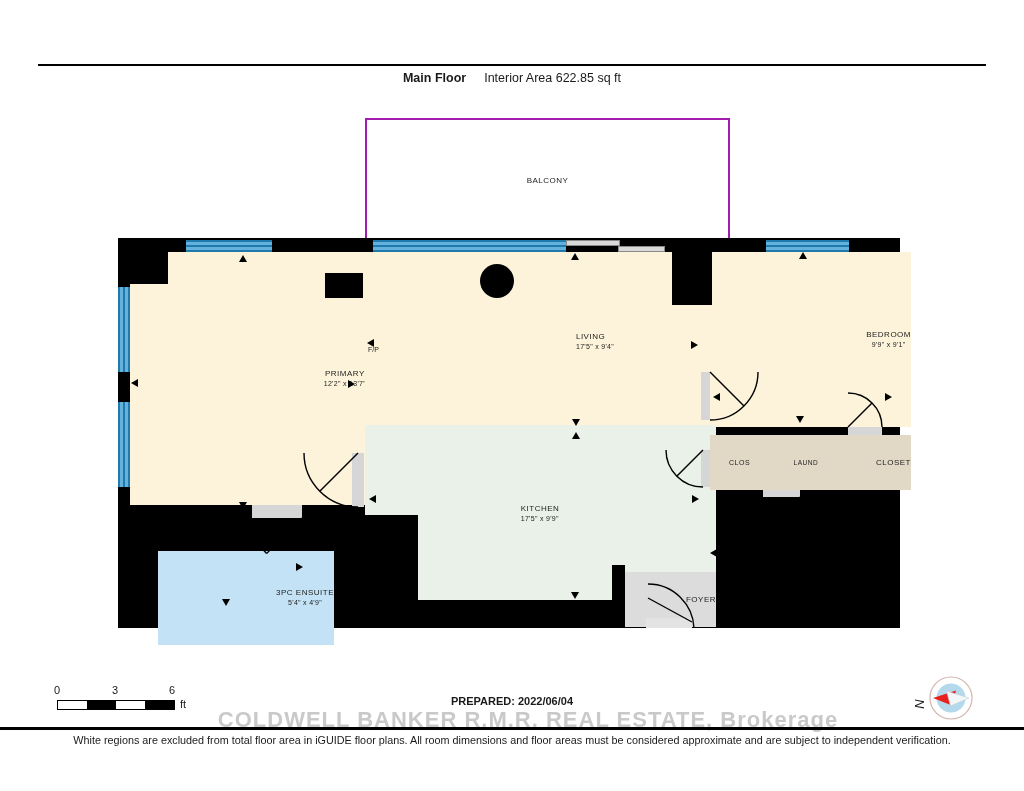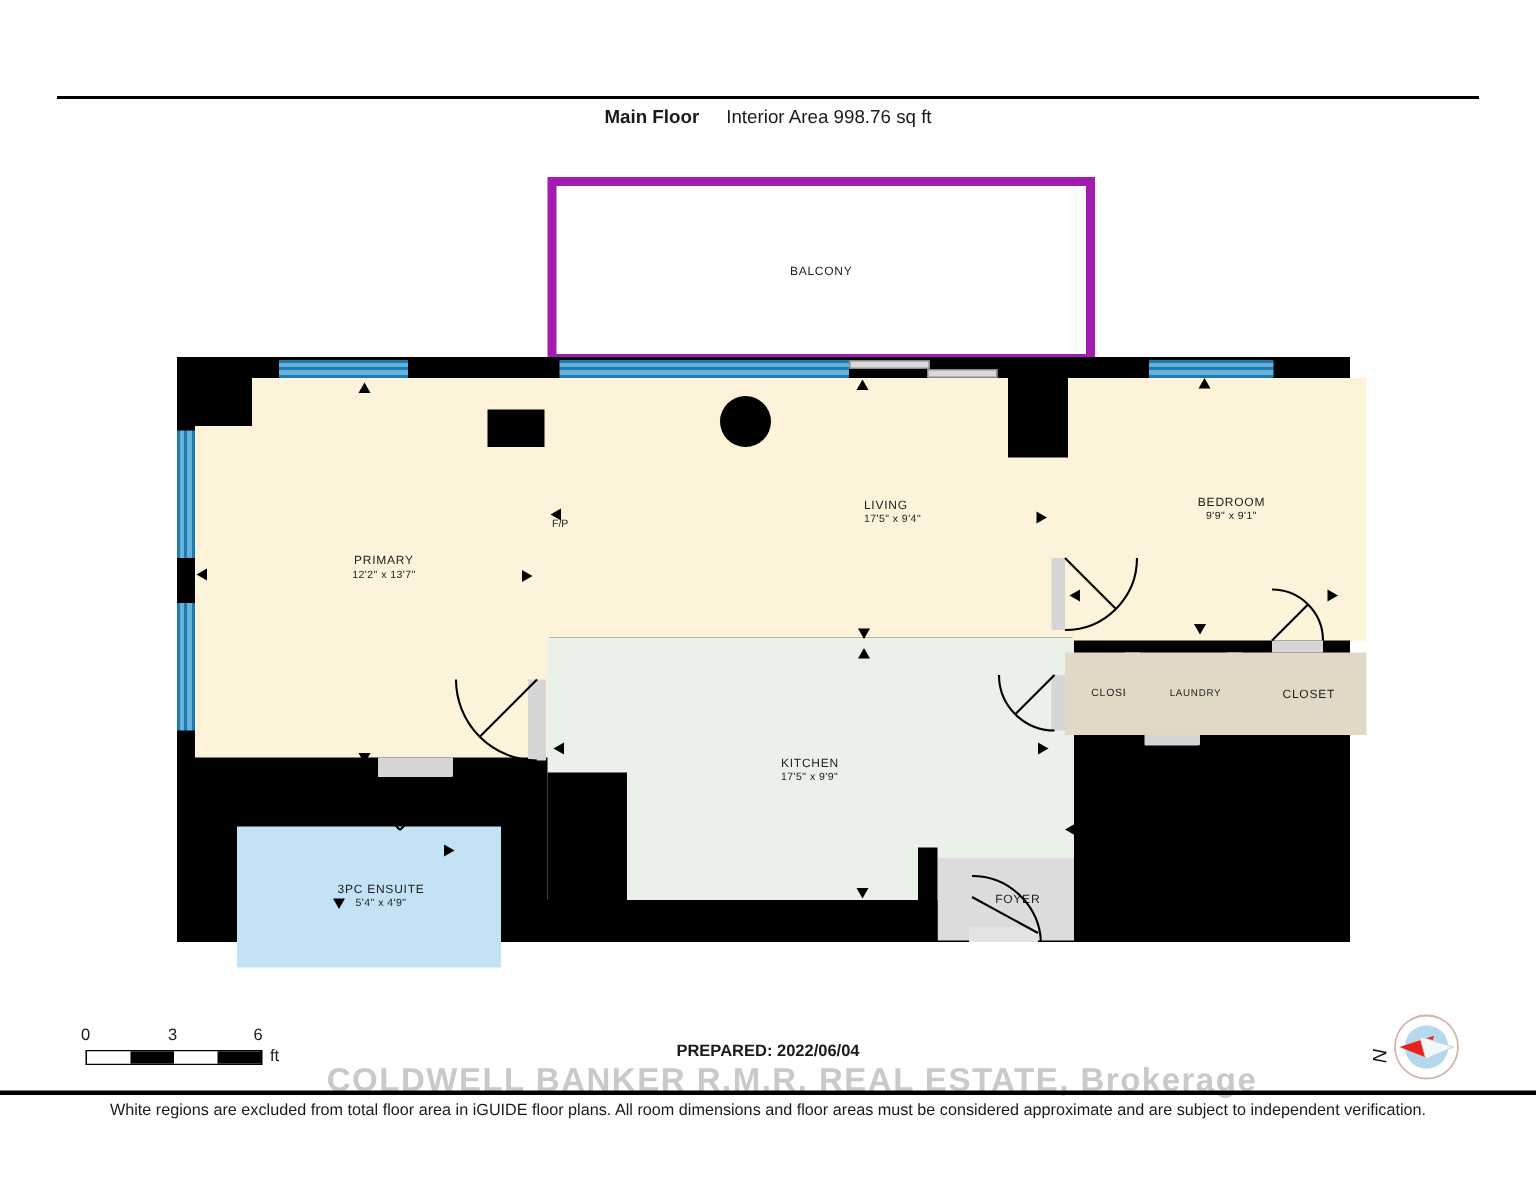--- a/index.html
+++ b/index.html
@@ -7,24 +7,24 @@
         font-family:"Liberation Sans",sans-serif;color:#1a1a1a;}
   .abs{position:absolute;}
   
   .title{position:absolute;top:33px;left:0;width:100%;text-align:center;
          font-size:21px;font-weight:bold;letter-spacing:.2px;}
   .title-rule{position:absolute;top:64px;left:38px;width:948px;height:2px;background:#000;}
   .subtitle{position:absolute;top:71px;left:0;width:100%;text-align:center;font-size:12.5px;}
   .subtitle .fl{font-weight:bold;margin-right:18px;margin-top:28px;}
   
   .balcony{position:absolute;left:365px;top:118px;width:365px;height:124px;box-sizing:border-box;
-           border:6px solid #a21caf;background:#fff;display:flex;align-items:center;justify-content:center;z-index:1;}
+           border:2px solid #a21caf;background:#fff;display:flex;align-items:center;justify-content:center;z-index:1;}
   
   .plan{position:absolute;left:118px;top:238px;width:782px;height:390px;background:#000;z-index:2;}
-  .room{position:absolute;display:flex;align-items:center;justify-content:center;padding-left:16px;}
+  .room{position:absolute;display:flex;align-items:center;justify-content:flex-end;padding-left:16px;}
   .rlabel{text-align:center;line-height:1.25;}
   .rname{font-size:8px;letter-spacing:.5px;color:#222;}
   .rname.sm{font-size:6.5px;}
   .rdims{font-size:7px;letter-spacing:.3px;color:#222;margin-top:1px;}
   .float-label{position:absolute;transform:translate(-50%,-50%);text-align:left;line-height:1.25;z-index:4;}
   .cream{background:#fcf3da;} .green{background:#e9f1e9;} .blue{background:#c3e2f5;}
   .tan{background:#e2d8c6;} .gray{background:#dcdcdc;} .blk{background:#000;}
   .gap{background:#d6d6d6;}
   .win-h{position:absolute;background:linear-gradient(180deg,#1f7aad 0 2px,#64b1dc 2px 5px,#1f7aad 5px 7px,#64b1dc 7px 10px,#1f7aad 10px 12px);}
   .win-v{position:absolute;background:linear-gradient(90deg,#1f7aad 0 2px,#64b1dc 2px 5px,#1f7aad 5px 7px,#64b1dc 7px 10px,#1f7aad 10px 12px);}
@@ -49,21 +49,21 @@
   .disclaimer{position:absolute;top:734px;left:0;width:100%;text-align:center;font-size:10.8px;color:#1a1a1a;z-index:3;}
   .compass{position:absolute;left:897px;top:669px;z-index:3;}
 </style>
 </head>
 <body>
 
 <div class="page">
 
   <div class="title-rule"></div>
   <div class="subtitle">
-    <span class="fl">Main Floor</span><span>Interior Area 998.76 sq ft</span>
+    <span class="fl">Main Floor</span><span>Interior Area 622.85 sq ft</span>
   </div>
 
   <div class="balcony">
     <span class="rname">BALCONY</span>
   </div>
 
   <div class="plan">
 
     <div class="room cream" style="left:12px;top:14px;width:220px;height:253px;">
       <div class="rlabel">

